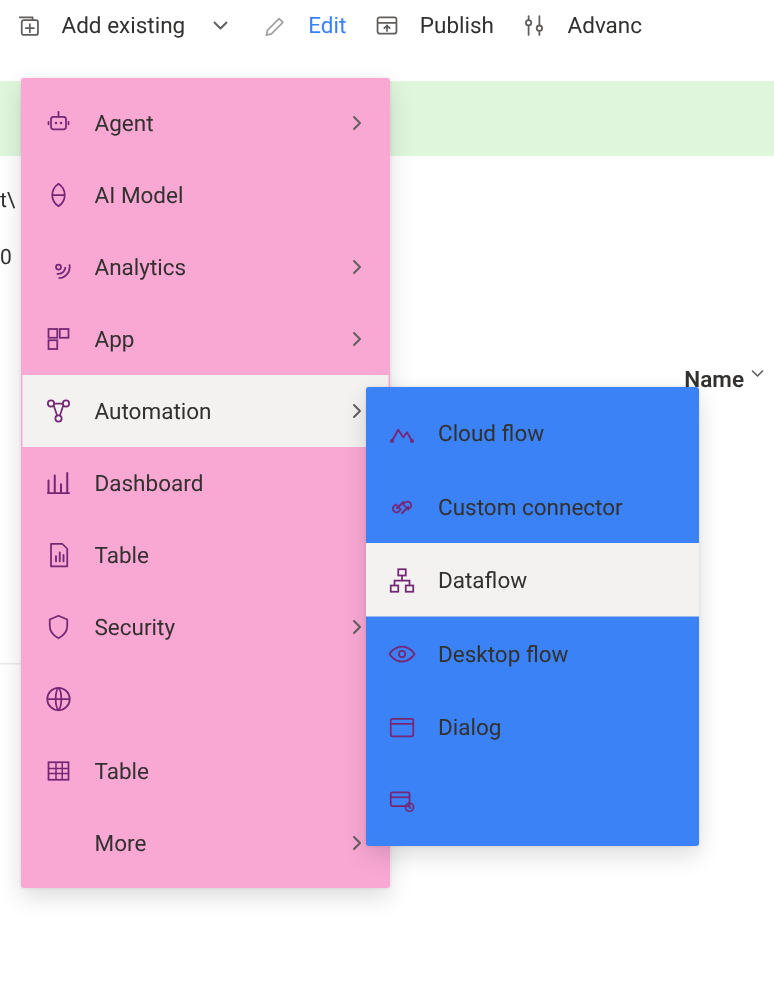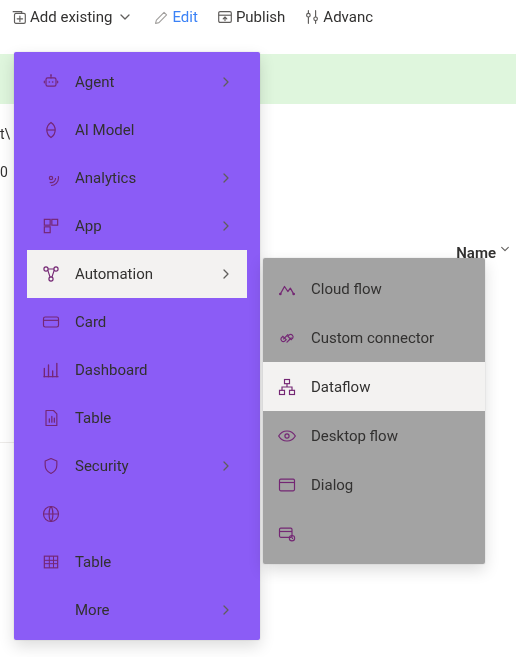--- a/index.html
+++ b/index.html
@@ -17,21 +17,21 @@
   
   .toolbar {
     display: flex;
     align-items: center;
     padding: 8px 10px 12px 10px;
     gap: 18px;
   }
   .toolbar-item {
     display: flex;
     align-items: center;
-    gap: 2px;
+    gap: 13px;
     font-size: 15px;
     color: #323130;
     cursor: pointer;
     white-space: nowrap;
   }
   .toolbar-item.disabled { color: #3b82f6; cursor: default; }
   .toolbar-item .tb-icon { width: 18px; height: 18px; display:inline-flex; align-items:center; justify-content:center; }
   .toolbar-item .chev { margin-left: 2px; }
 
   
@@ -78,24 +78,24 @@
     font-size: 15px;
     color: #323130;
   }
 
   
   .menu {
     position: absolute;
     left: 14px;
     top: 52px;
     width: 246px;
-    background: #8b5cf6;
+    background: #f9a8d4;
     box-shadow: 0 6px 16px rgba(0,0,0,0.14), 0 0 0 1px rgba(0,0,0,0.03);
     border-radius: 2px;
-    padding: 6px 13px;
+    padding: 6px 1px;
   }
   .menu-item {
     display: flex;
     align-items: center;
     height: 48px;
     padding: 0 14px;
     gap: 14px;
     font-size: 15px;
     color: #323130;
     cursor: pointer;
@@ -111,24 +111,24 @@
   .menu-item .arrow {
     width: 14px; height: 14px;
     display:inline-flex; align-items:center; justify-content:center;
     color: #605e5c;
   }
   .menu-item.more { padding-left: 48px; }
 
   
   .submenu {
     position: absolute;
-    left: 263px;
+    left: 244px;
     top: 258px;
     width: 222px;
-    background: #a3a3a3;
+    background: #3b82f6;
     box-shadow: 0 6px 16px rgba(0,0,0,0.14), 0 0 0 1px rgba(0,0,0,0.03);
     border-radius: 2px;
     padding: 6px 0;
   }
   .submenu .menu-item { height: 49px; }
 
   svg { display:block; }
   .purple { stroke: #742774; }
   .grey { stroke: #605e5c; }
   .greydis { stroke: #a19f9d; }
@@ -273,29 +273,20 @@
         </svg>
     </span>
     <span class="label">Automation</span>
     <span class="arrow">
       <svg width="12" height="12" viewBox="0 0 12 12" fill="none">
           <path d="M4 2l4 4-4 4" class="grey" stroke-width="1.3" stroke-linecap="round" stroke-linejoin="round"></path>
         </svg>
     </span>
   </div>
 
-  <div class="menu-item">
-    <span class="mi-icon">
-      <svg width="20" height="20" viewBox="0 0 24 24" fill="none">
-          <rect x="3" y="6" width="18" height="12" rx="2" class="purple" stroke-width="1.4"></rect>
-          <path d="M3 10h18" class="purple" stroke-width="1.4"></path>
-        </svg>
-    </span>
-    <span class="label">Card</span>
-  </div>
 
   <div class="menu-item">
     <span class="mi-icon">
       <svg width="20" height="20" viewBox="0 0 24 24" fill="none">
           <path d="M4 20V10M9 20V6M14 20v-7M19 20V4" class="purple" stroke-width="1.6" stroke-linecap="round"></path>
           <path d="M3 20h18" class="purple" stroke-width="1.4"></path>
         </svg>
     </span>
     <span class="label">Dashboard</span>
   </div>

